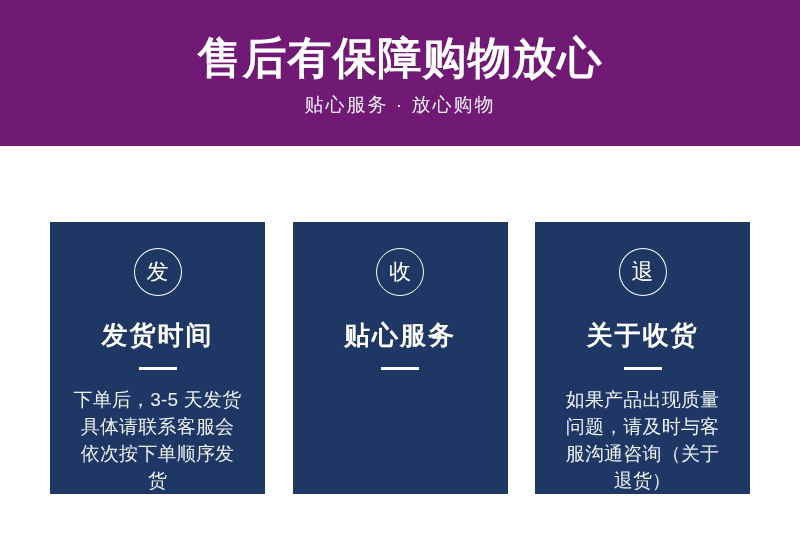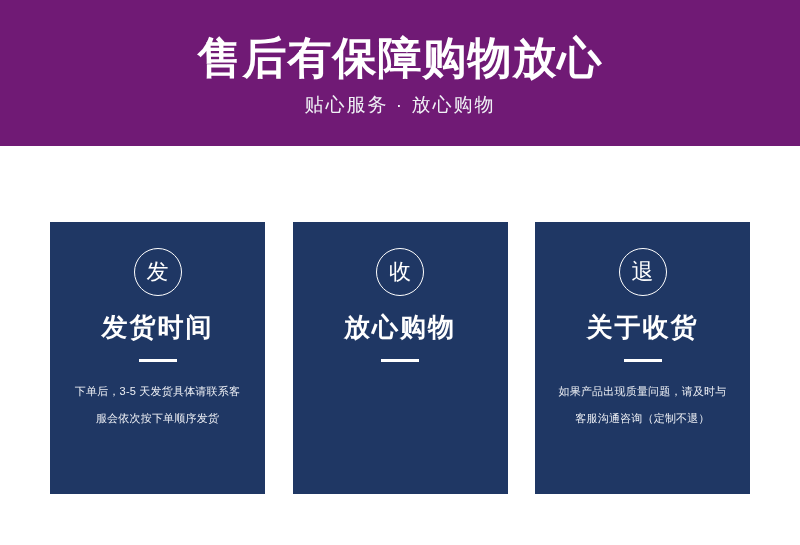--- a/index.html
+++ b/index.html
@@ -87,34 +87,34 @@
     font-size: 22px;
     font-weight: normal;
     line-height: 1;
     box-sizing: border-box;
   }
   .card-title {
     color: #ffffff;
     font-size: 26px;
     font-weight: bold;
     letter-spacing: 2px;
-    margin-top: 16px;
+    margin-top: 24px;
     line-height: 1.2;
     text-align: center;
     white-space: nowrap;
   }
   .card-divider {
     width: 38px;
     height: 3px;
     background: #ffffff;
     margin-top: 16px;
   }
   .card-body {
     color: #eef0f5;
-    font-size: 11px;
+    font-size: 19px;
     line-height: 27px;
     text-align: center;
     margin-top: 16px;
     width: 172px;
     letter-spacing: 0.2px;
   }
 </style>
 </head>
 <body>
 
@@ -129,26 +129,26 @@
 
     <div class="card">
       <div class="card-icon">发</div>
       <div class="card-title">发货时间</div>
       <div class="card-divider"></div>
       <div class="card-body">下单后，3-5 天发货具体请联系客服会依次按下单顺序发货</div>
     </div>
 
     <div class="card">
       <div class="card-icon">收</div>
-      <div class="card-title">放心购物</div>
+      <div class="card-title">贴心服务</div>
       <div class="card-divider"></div>
     </div>
 
     <div class="card">
       <div class="card-icon">退</div>
       <div class="card-title">关于收货</div>
       <div class="card-divider"></div>
-      <div class="card-body">如果产品出现质量问题，请及时与客服沟通咨询（定制不退）</div>
+      <div class="card-body">如果产品出现质量问题，请及时与客服沟通咨询（关于退货）</div>
     </div>
 
   </div>
 
 </div>
 
 </body></html>

